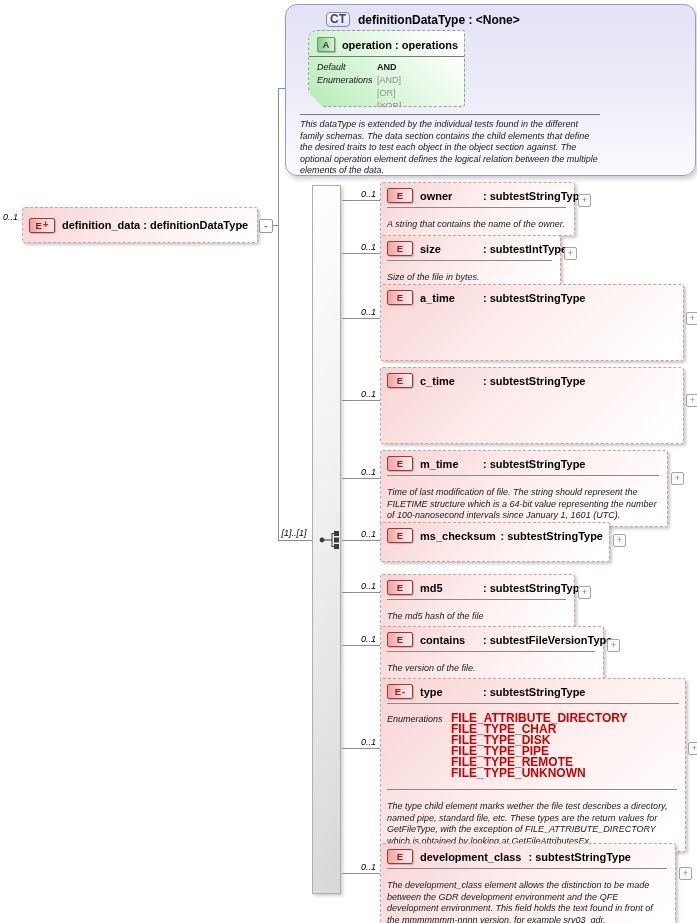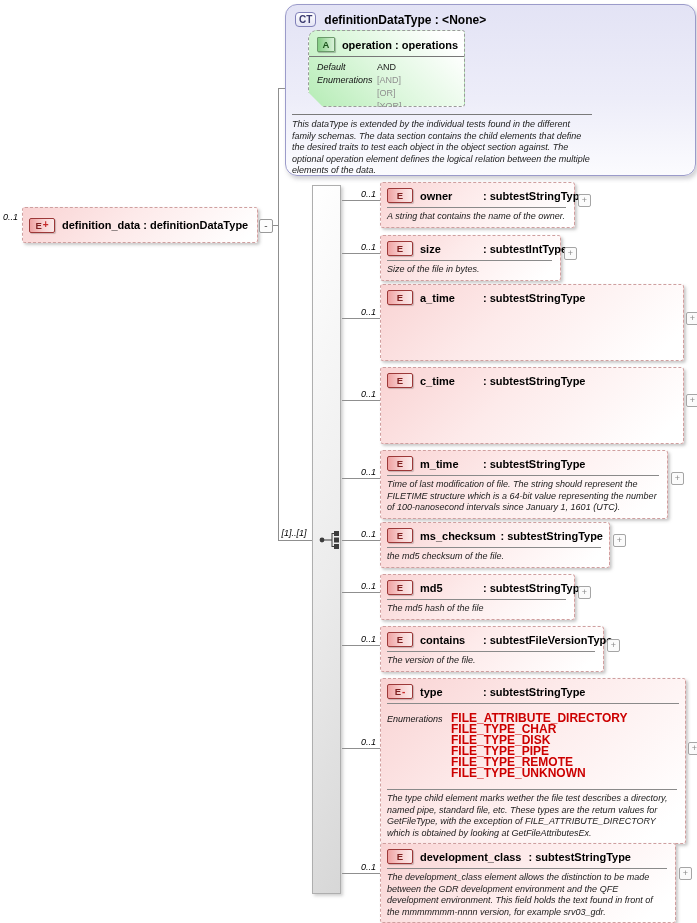--- a/index.html
+++ b/index.html
@@ -18,25 +18,25 @@
   
   .ct-box {
     position:absolute; left:285px; top:4px; width:409px; height:170px;
     border:1px solid #9b9bca; border-radius:12px;
     background:linear-gradient(to bottom,#e3e3f5 0%,#ededf9 55%,#fbfbfe 100%);
     box-shadow:2px 3px 4px rgba(150,150,160,0.45);
   }
   .ct-header { position:absolute; left:9px; top:7px; display:flex; align-items:center; gap:8px; }
   .ct-icon {
     border:1px solid #8080b8; border-radius:4px; background:linear-gradient(#fdfdff,#e4e4f4);
-    color:#3c3c70; font-size:10px; font-weight:bold; padding:1px 3px; line-height:11px;
+    color:#3c3c70; font-size:12px; font-weight:bold; padding:1px 3px; line-height:11px;margin-left:31px;
   }
   .ct-title { font-weight:bold; font-size:12px; color:#000; white-space:nowrap; }
   .ct-ann {
-    position:absolute; left:6px; top:109px; width:300px;
+    position:absolute; left:14px; top:109px; width:300px;
     border-top:1px solid #7a7a7a; padding-top:4px;
     font-style:italic; font-size:9px; line-height:11.6px; color:#1a1a1a;
   }
   
   .a-box {
     position:absolute; left:308px; top:30px; width:157px; height:77px;
     border:1px dashed #9a9a9a; border-radius:9px 3px 3px 0;
     background:linear-gradient(45deg,#b5ecb5 0%,#ddf7dd 45%,#ffffff 90%);
     clip-path:polygon(0 0,100% 0,100% 100%,15px 100%,0 calc(100% - 15px));
     box-sizing:border-box;
@@ -46,21 +46,21 @@
     width:22px; height:13px; border:1px solid #6a9a6a; border-radius:1px;
     background:linear-gradient(to right,#84cd84,#d9f2d9); color:#1c551c;
     font-weight:bold; font-size:9.5px; display:flex; align-items:center; justify-content:center;
     box-shadow:1px 1px 1px rgba(0,0,0,0.25);
   }
   .a-title { font-weight:bold; font-size:11px; white-space:nowrap; }
   .a-sep { border-top:1px solid #777; margin:1px 0 4px 0; }
   .a-rows { display:flex; padding-left:8px; }
   .a-labels { width:60px; font-style:italic; font-size:9px; color:#111; line-height:13px; }
   .a-values { font-size:9px; line-height:13px; }
-  .a-default { font-weight:normal; color:#1a1a1a; }
+  .a-default { font-weight:bold; color:#1a1a1a; }
   .a-enum { color:#8f8f8f; }
   
   .root-box {
     position:absolute; left:22px; top:207px; width:236px; height:36px;
     border:1px dashed #cf9f9f; border-radius:3px; box-sizing:border-box;
     background:linear-gradient(135deg,#f9d3d3 0%,#fdeaea 45%,#ffffff 95%);
     box-shadow:2px 2px 3px rgba(150,150,150,0.5);
     display:flex; align-items:center; gap:7px; padding-left:6px;
   }
   .root-label { font-weight:bold; font-size:11px; white-space:nowrap; }
@@ -95,21 +95,21 @@
   
   .el-box {
     position:absolute; left:380px; border:1px dashed #cf9f9f; border-radius:3px;
     background:linear-gradient(135deg,#f9d3d3 0%,#fdeaea 40%,#ffffff 92%);
     box-shadow:2px 2px 3px rgba(150,150,150,0.5);
     padding:5px 6px 4px 6px; box-sizing:border-box;
   }
   .el-header { display:flex; align-items:center; gap:7px; font-weight:bold; font-size:11px; white-space:nowrap; }
   .el-name { min-width:56px; }
   .el-ann {
-    border-top:1px solid #8a8a8a; margin-top:4px; padding-top:3px; margin-right:2px;
+    border-top:1px solid #8a8a8a; margin-top:4px; padding-top:11px; margin-right:2px;
     font-style:italic; font-weight:normal; font-size:9px; line-height:11.6px; color:#1a1a1a;
   }
   .enum-block { display:flex; margin-top:6px; border-top:1px solid transparent; padding-top:2px; }
   .enum-label { width:64px; font-style:italic; font-size:9px; color:#111; padding-top:1px; }
   .enum-values { color:#cc0000; font-weight:bold; font-size:12px; line-height:11px; }
 </style>
 </head>
 <body>
 
 <div id="canvas">
@@ -238,21 +238,20 @@
     <div class="el-ann">Time of last modification of file.  The string should represent the FILETIME structure which is a 64-bit value representing the number of 100-nanosecond intervals since January 1, 1601 (UTC).</div>
   </div>
   <div class="plus" style="left:671px; top:472px;">+</div>
 
   <div class="el-box" style="top:522px; width:230px; min-height:40px;">
     <div class="el-header">
         <span class="e-icon">E</span>
         <span class="el-name">ms_checksum</span>
         <span class="el-type">subtestStringType</span>
       </div>
-    <div class="el-ann">the md5 checksum of the file.</div>
   </div>
   <div class="plus" style="left:613px; top:534px;">+</div>
 
   <div class="el-box" style="top:574px; width:195px; min-height:42px;">
     <div class="el-header">
         <span class="e-icon">E</span>
         <span class="el-name">md5</span>
         <span class="el-type">subtestStringType</span>
       </div>
     <div class="el-ann">The md5 hash of the file</div>

